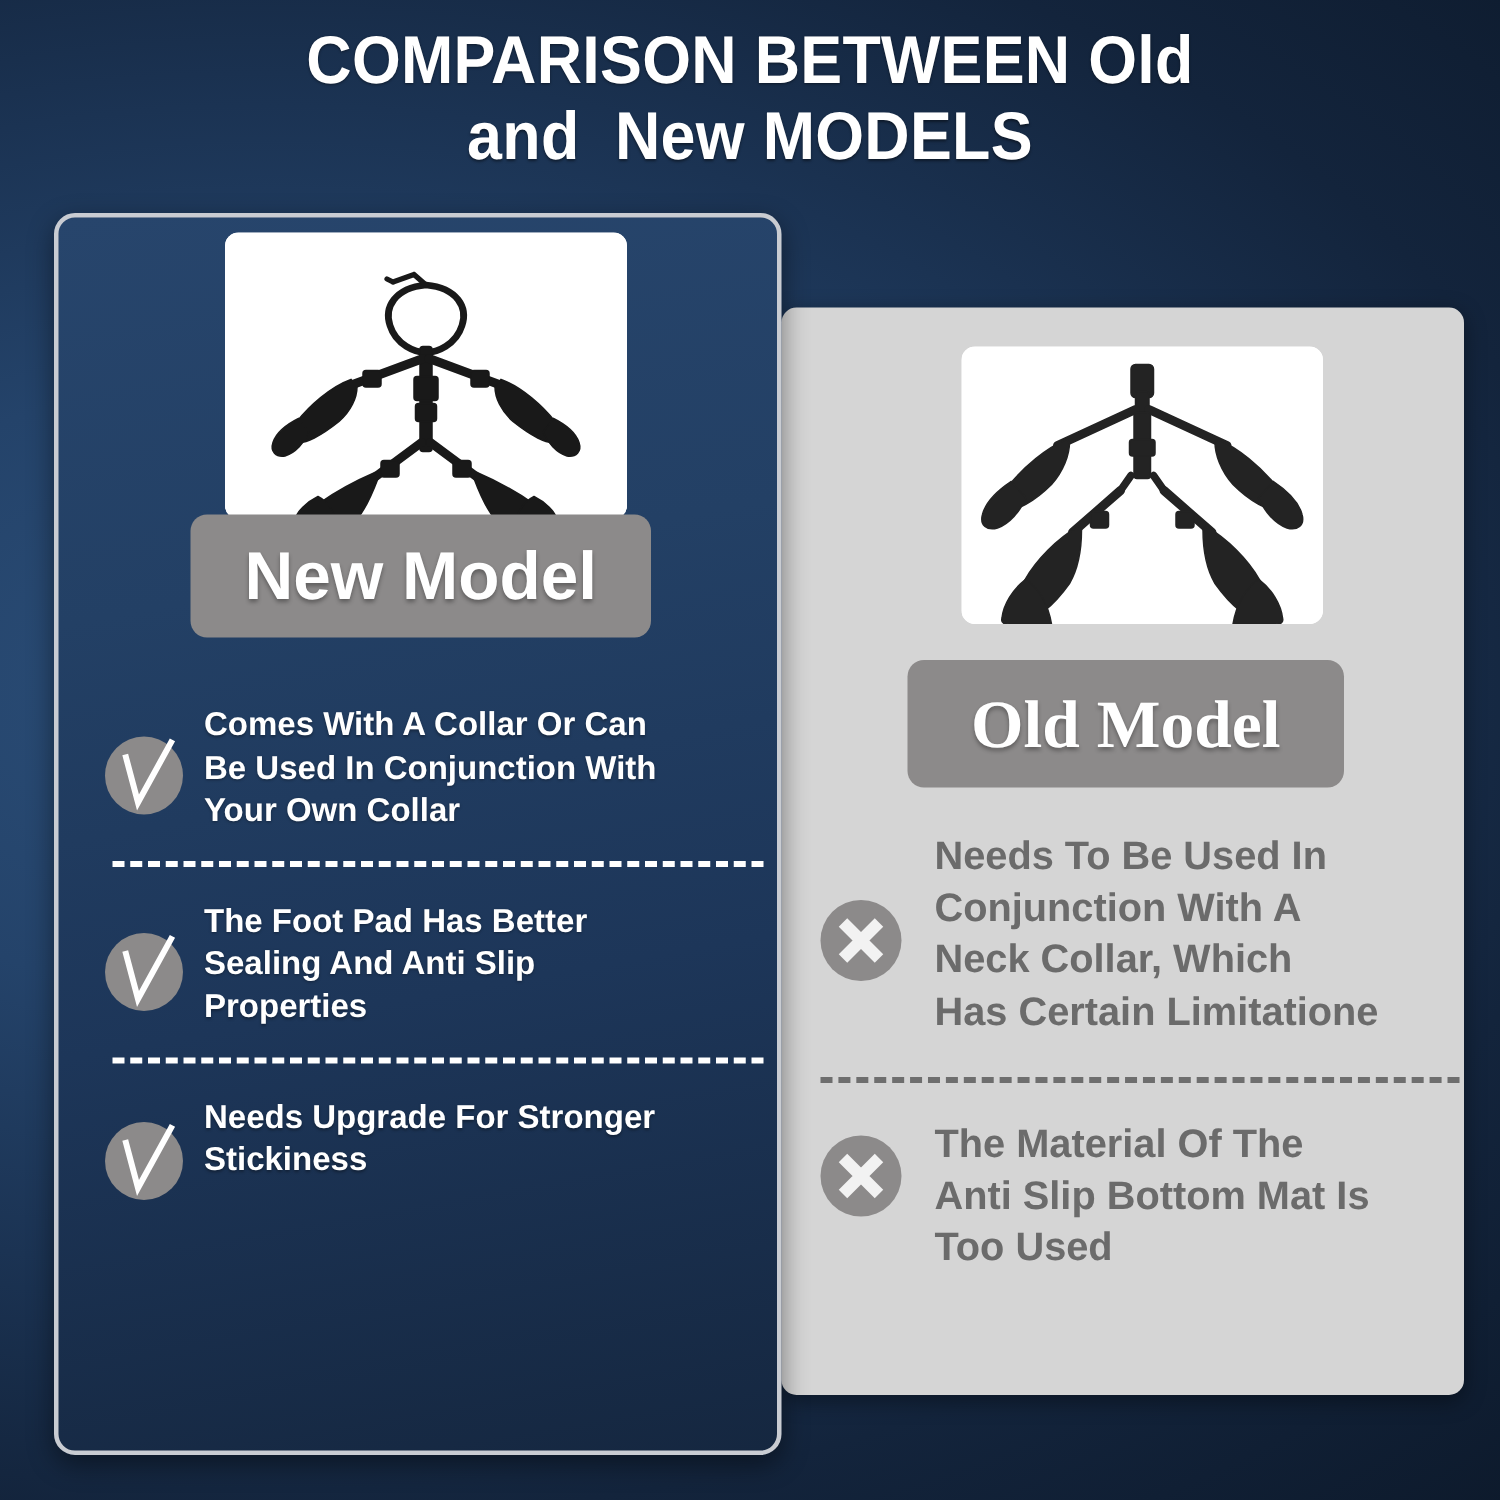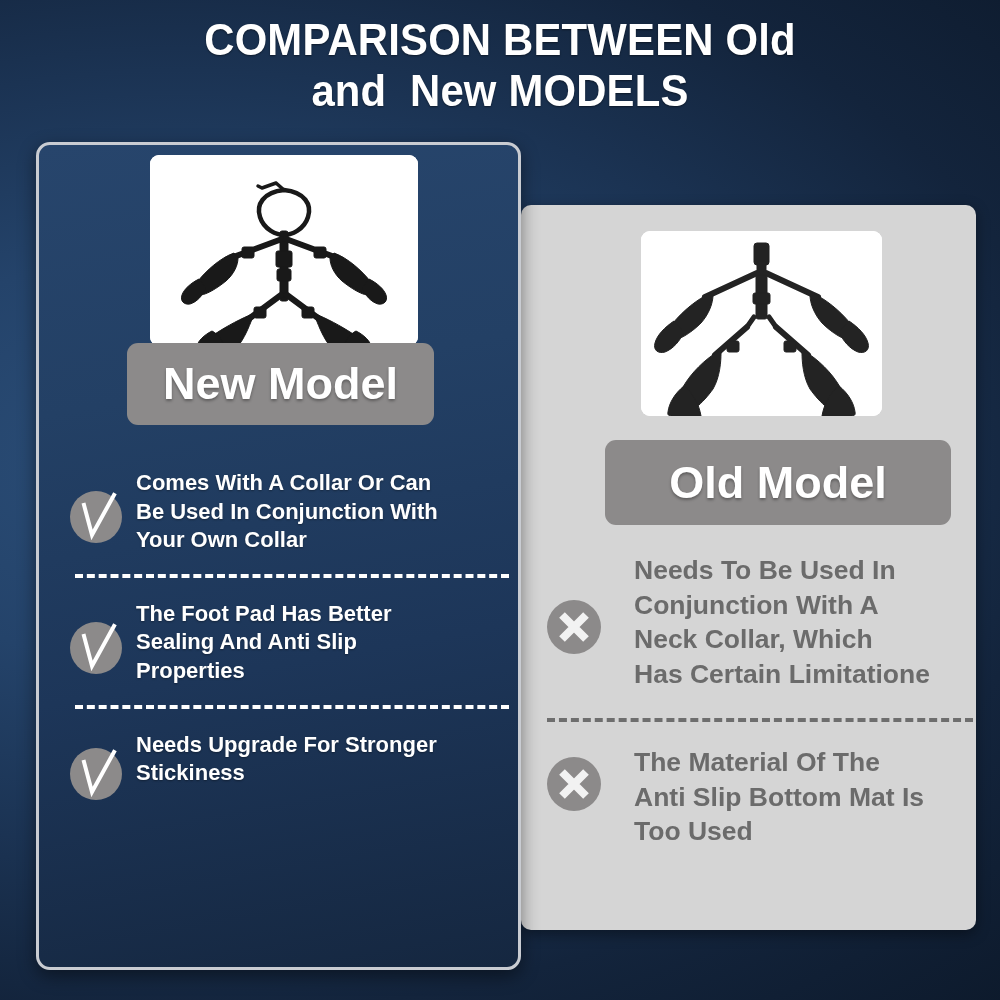--- a/index.html
+++ b/index.html
@@ -87,22 +87,23 @@
     align-items: center;
     justify-content: center;
     z-index: 4;
     text-shadow: 0 2px 3px rgba(0,0,0,0.33);
   }
   #new-badge {
     left: 127px; top: 343px; width: 307px; height: 82px;
     font-size: 45px;
   }
   #old-badge {
-    left: 605px; top: 440px; width: 346px; height: 85px;
+    left: 605px; top: 440px; width: 291px; height: 85px;
     font-size: 45px;
+    font-family: Liberation Serif, serif;
   }
 
   
   .list { position: absolute; z-index: 4; }
   #new-list { left: 68px; top: 468px; width: 450px; }
   #old-list { left: 545px; top: 552px; width: 430px; }
 
   .row { display: flex; align-items: flex-start; }
   .icon-wrap { flex: 0 0 auto; }
   .icon-wrap svg { display: block; }
@@ -126,21 +127,21 @@
   #new-list .r1 .icon-wrap { margin-top: 21px; }
   #new-list .r2 .icon-wrap { margin-top: 21px; }
   #new-list .r3 .icon-wrap { margin-top: 16px; }
 
   
   #old-list .icon-wrap { width: 58px; height: 58px; }
   #old-list .row-text {
     color: #6b6b6b;
     font-size: 26.5px;
     line-height: 1.31;
-    margin-left: 31px;
+    margin-left: 20px;
     padding-top: 1px;
   }
   #old-list .r1 .icon-wrap { margin-top: 46px; }
   #old-list .r2 .icon-wrap { margin-top: 11px; }
 
   
   .divider {
     height: 0;
     border-top: 4px dashed #ffffff;
   }

